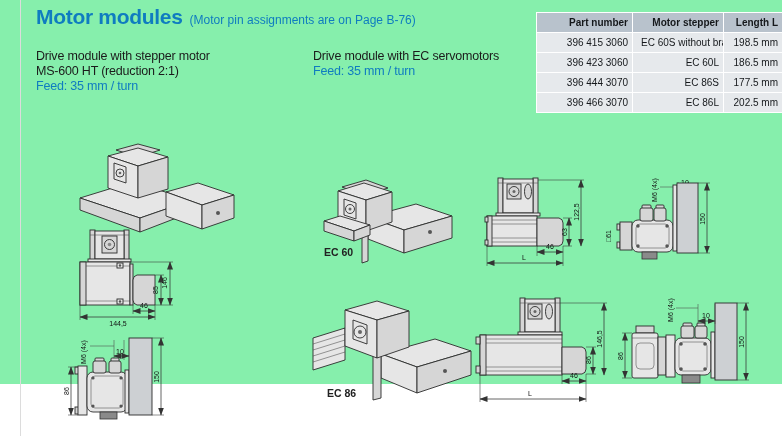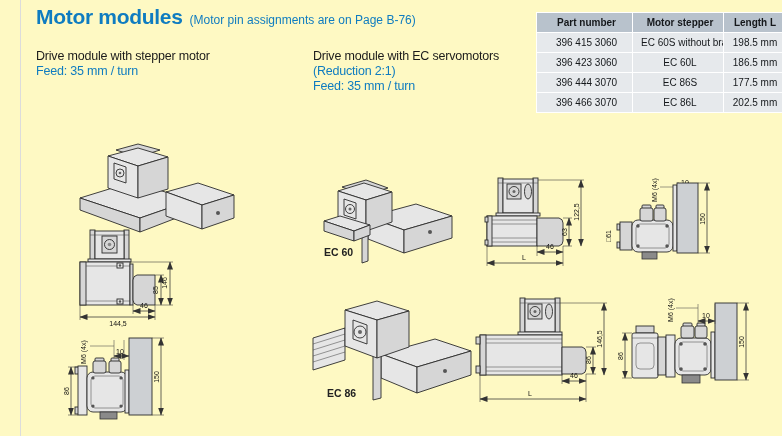--- a/index.html
+++ b/index.html
@@ -1,29 +1,29 @@
 <!DOCTYPE html>
 <html><head>
 <meta charset="utf-8">
 <style>
   *{margin:0;padding:0;box-sizing:border-box}
   html,body{width:782px;height:436px;background:#fff;font-family:"Liberation Sans",sans-serif;overflow:hidden}
-  .page{position:relative;width:782px;height:436px;background:#fef9c3}
+  .page{position:relative;width:782px;height:384px;background:#86efac}
   .margin-line{position:absolute;left:20px;top:0;width:1px;height:436px;background:#dcdcdc}
   .title-row{position:absolute;left:36px;top:5px;display:flex;align-items:baseline;gap:7px;white-space:nowrap}
   .title{font-size:21px;font-weight:bold;color:#0f7cc0;letter-spacing:-0.3px}
   .title-note{font-size:12px;color:#0f7cc0}
   .intro{position:absolute;top:49px;font-size:12.5px;font-weight:normal;line-height:15px;color:#1b1b1b;letter-spacing:-0.2px}
   .intro-left{left:36px;width:250px}
   .intro-right{left:313px;width:240px}
   .blue{color:#0f7cc0}
   .partno{position:absolute;left:36px;top:117px;font-size:12.5px;color:#1b1b1b;letter-spacing:-0.2px}
   .partno b{color:#0f7cc0;font-weight:bold}
   .spec-table{position:absolute;left:536px;top:12px;border-collapse:collapse;table-layout:fixed;width:246px;font-size:10px;color:#15181b}
-  .spec-table th,.spec-table td{border:1.5px solid #fff;padding:4px 4px 4px 8px;text-align:center;overflow:hidden;white-space:nowrap}
+  .spec-table th,.spec-table td{border:1.5px solid #fff;padding:4px 4px 4px 8px;text-align:right;overflow:hidden;white-space:nowrap}
   .spec-table th{background:#b8c2cc;font-weight:bold}
   .spec-table td{background:#e6e9ec;font-weight:normal}
   .c1{width:96px}.c2{width:91px}.c3{width:59px}
   .d{position:absolute}
   svg{overflow:visible}
   svg text{font-family:"Liberation Sans",sans-serif}
   .f1{fill:#e6e6e6;stroke:#2b2b2b;stroke-width:0.9}
   .f2{fill:#d6d6d6;stroke:#2b2b2b;stroke-width:0.9}
   .f3{fill:#cdd0d3;stroke:#2b2b2b;stroke-width:0.9}
   .ln{fill:none;stroke:#2b2b2b;stroke-width:0.9}
@@ -48,25 +48,25 @@
     </defs>
   </svg>
 
   <div class="title-row">
     <span class="title">Motor modules</span>
     <span class="title-note">(Motor pin assignments are on Page B-76)</span>
   </div>
 
   <div class="intro intro-left">
     <div>Drive module with stepper motor</div>
+    <div>MS-600 HT (reduction 2:1)</div>
     <div class="blue">Feed: 35 mm / turn</div>
   </div>
   <div class="intro intro-right">
     <div>Drive module with EC servomotors</div>
-    <div class="blue">(Reduction 2:1)</div>
     <div class="blue">Feed: 35 mm / turn</div>
   </div>
 
 
   <table class="spec-table">
     <colgroup>
         <col class="c1">
         <col class="c2">
         <col class="c3">
       </colgroup>

